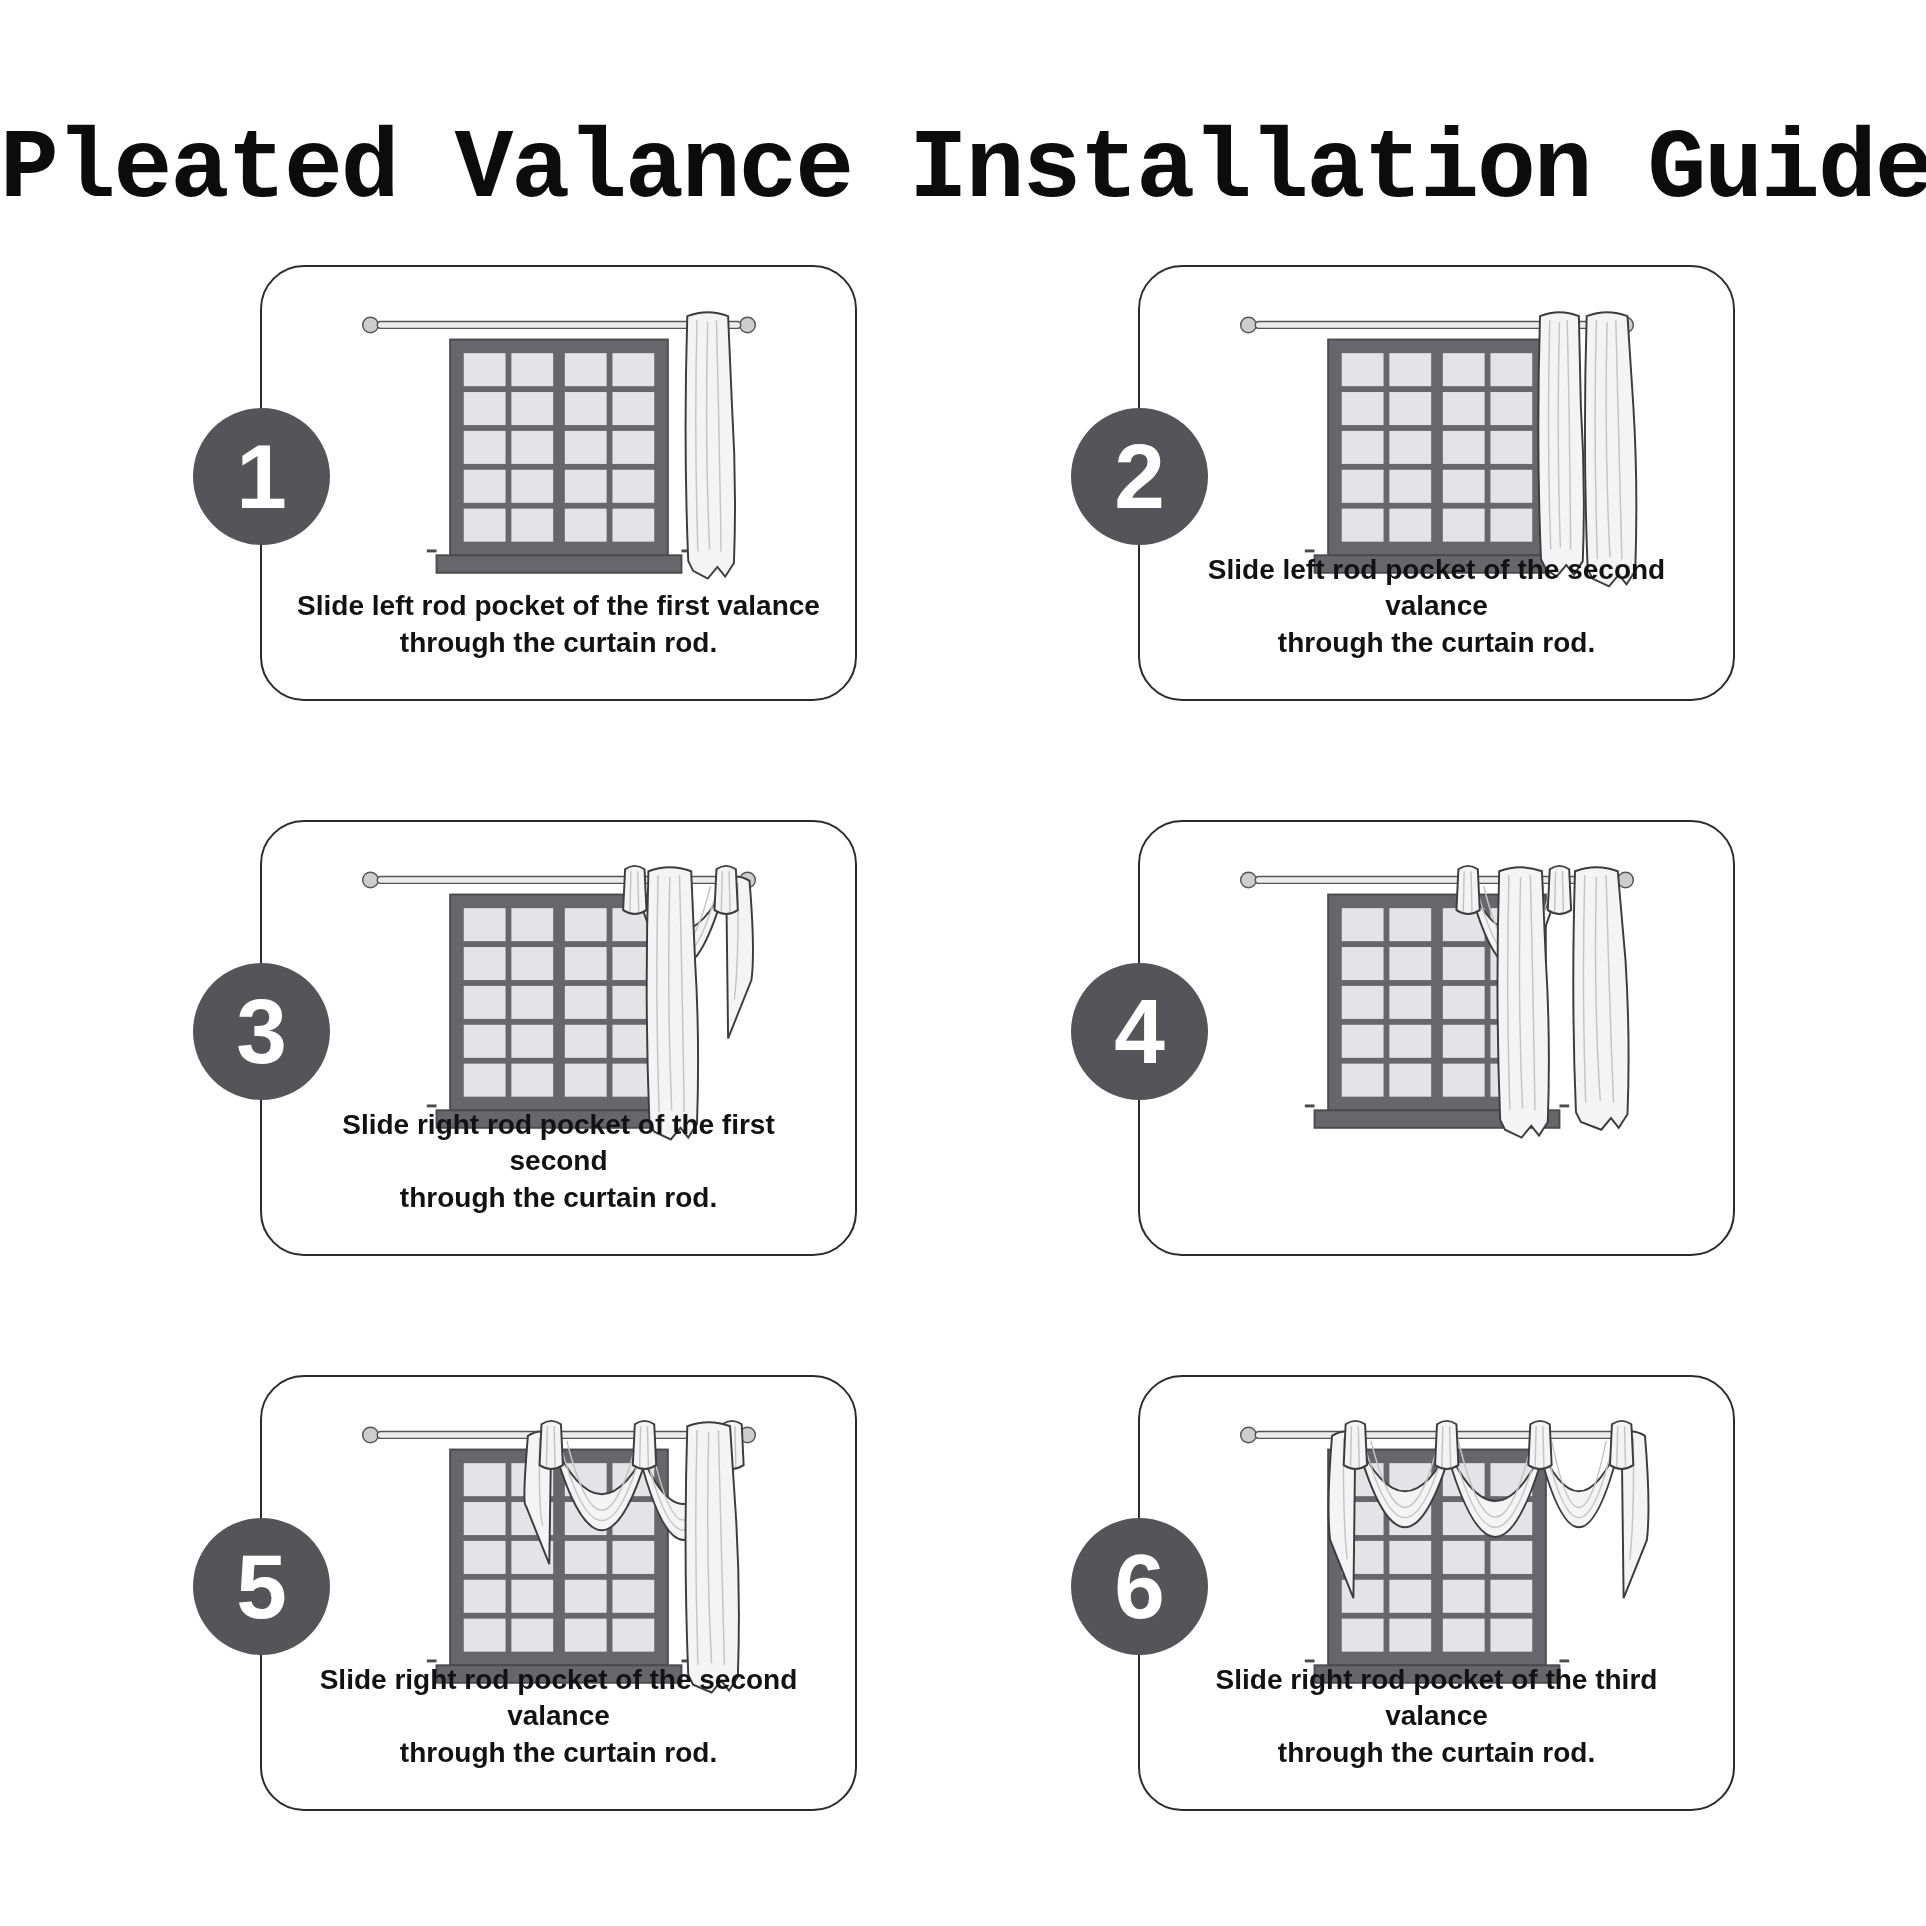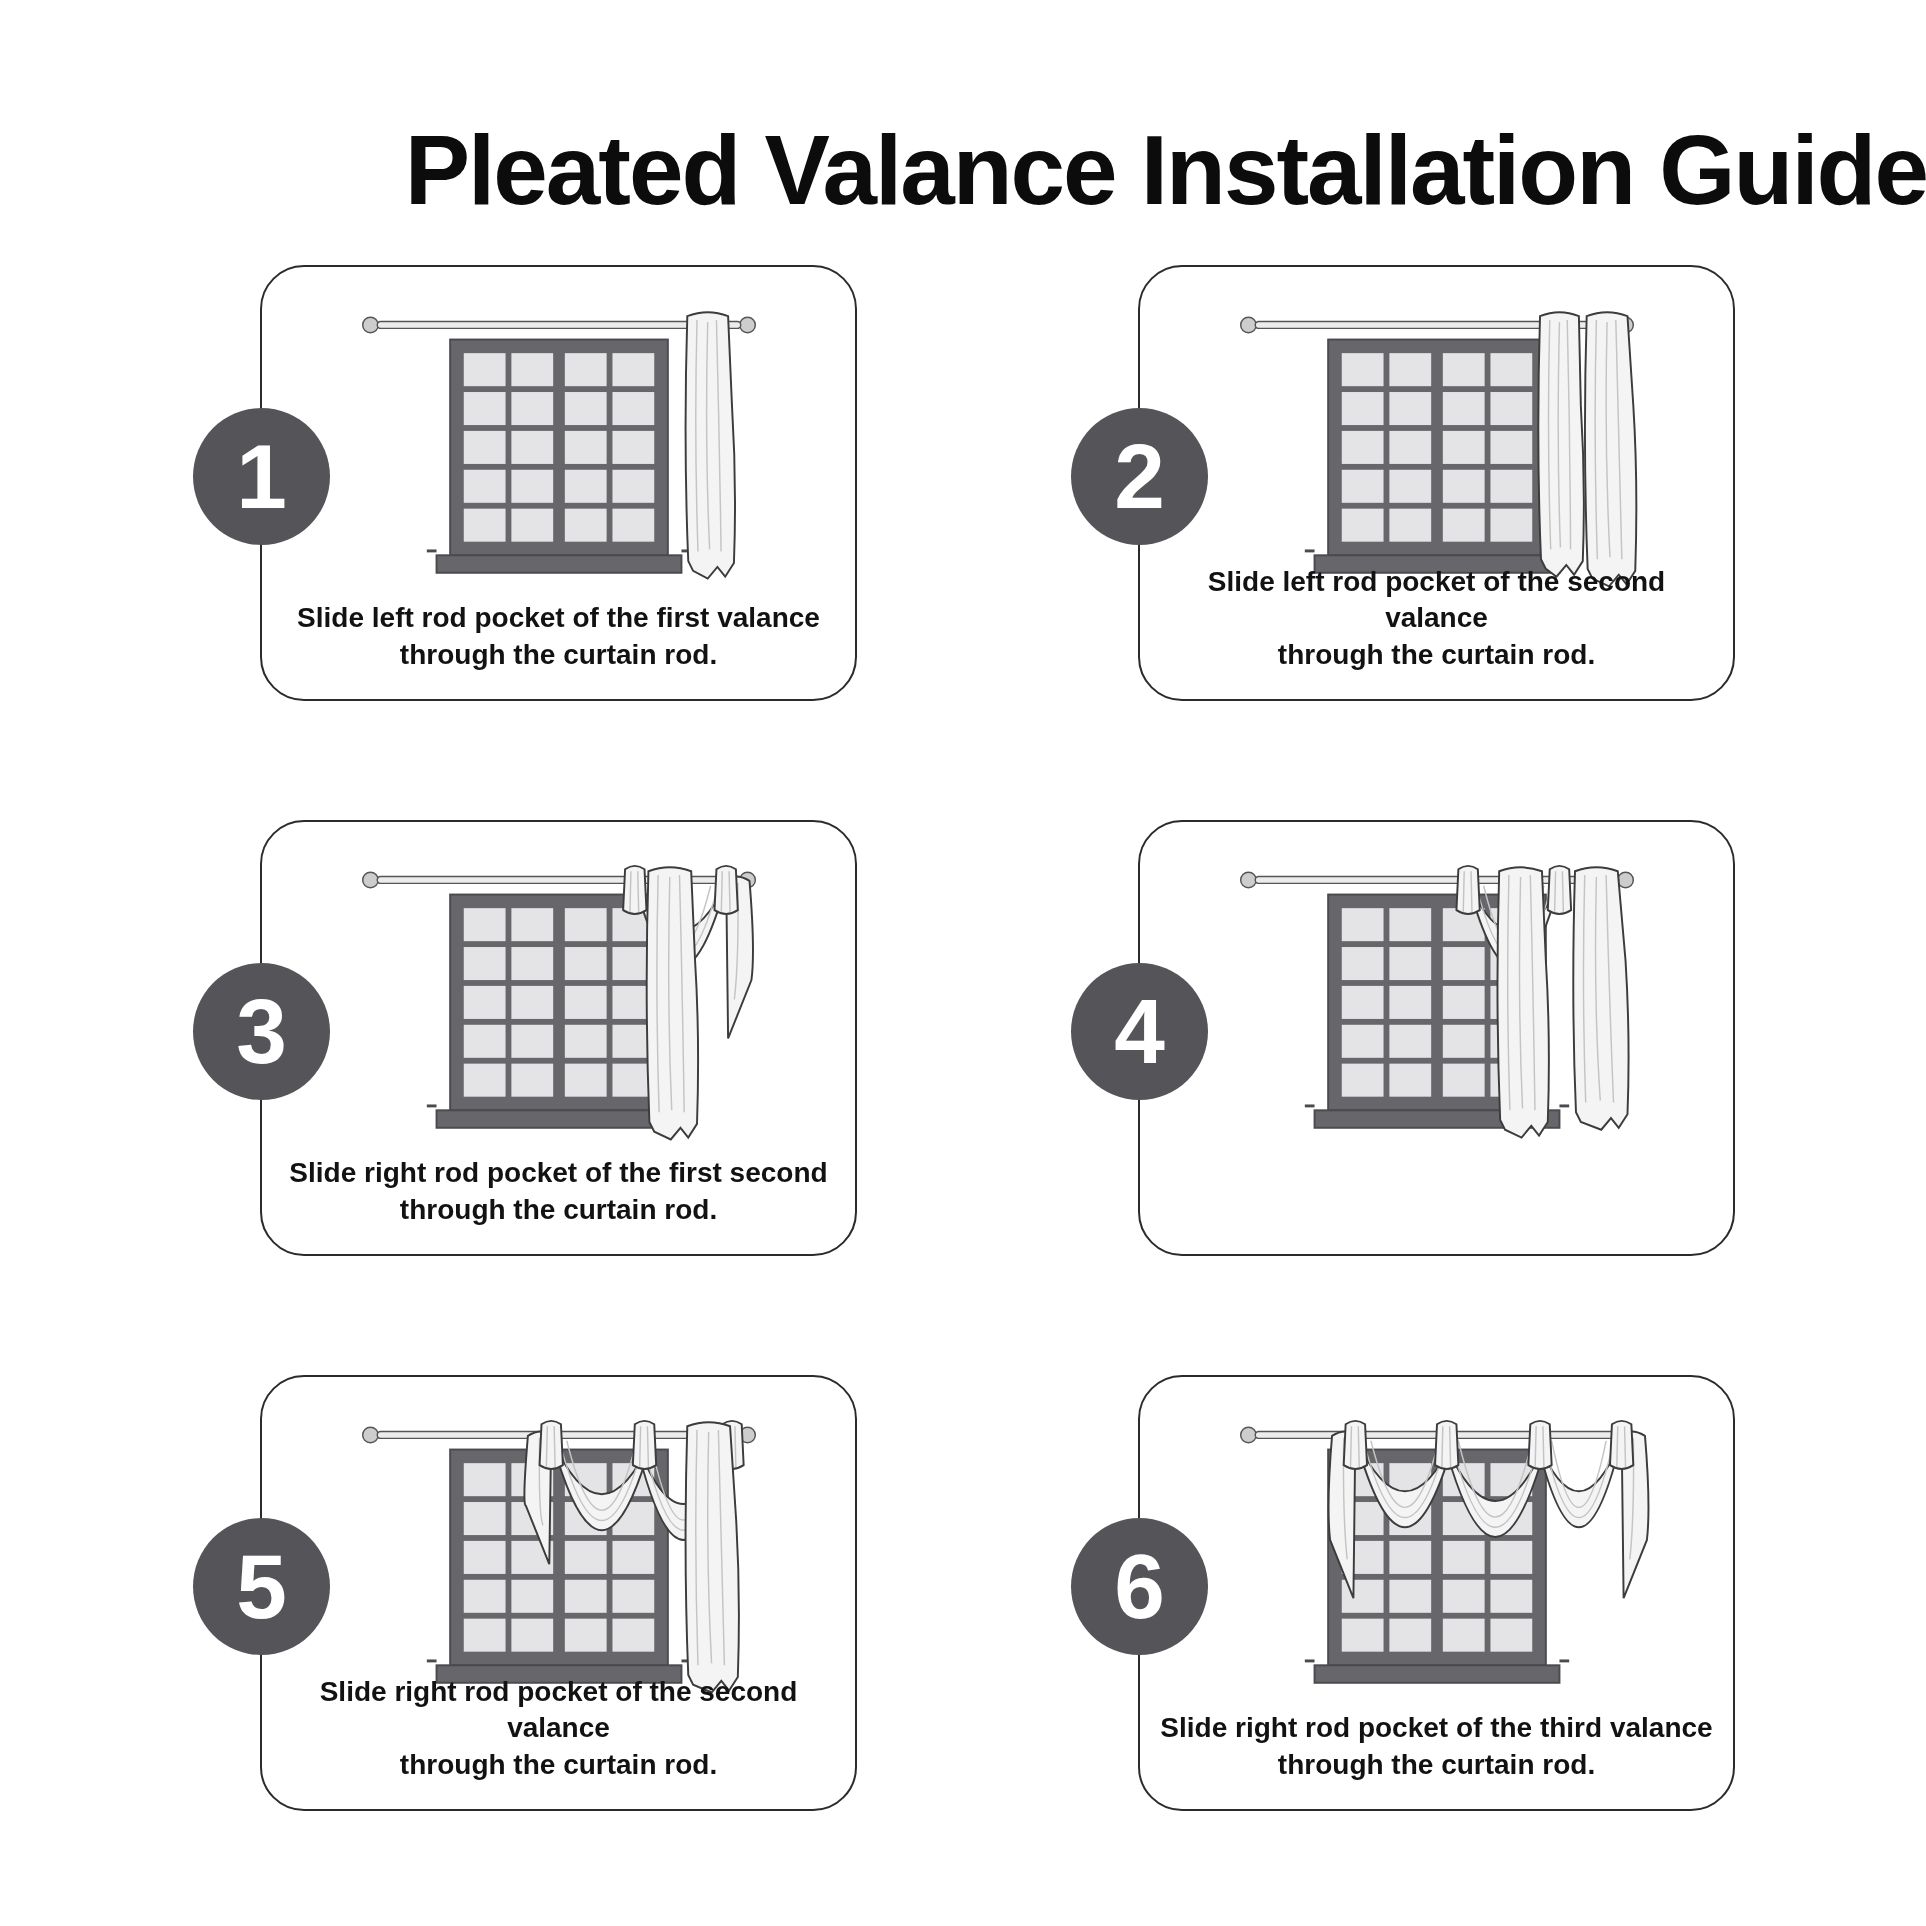--- a/index.html
+++ b/index.html
@@ -6,43 +6,43 @@
     --badge:#555458; --frame:#67666a; --frame-edge:#4b4a4e; --pane:#e4e3e5;
     --fabric:#f4f4f4; --outline:#3c3c3c; --fold:#c4c4c4; --card-border:#2b2b2b; --ink:#0c0c0c;
   }
   *{box-sizing:border-box;}
   html,body{margin:0;padding:0;}
   body{
     width:1927px;height:1927px;background:#ffffff;position:relative;
     font-family:"Liberation Sans", sans-serif;color:var(--ink);
   }
   .title{
-    position:absolute;top:48px;left:0;width:1927px;text-align:right;
-    font-size:98px;font-weight:bold;letter-spacing:-2px;color:var(--ink);white-space:nowrap;
+    position:absolute;top:48px;left:0;width:1927px;text-align:center;
+    font-size:98px;font-weight:bold;letter-spacing:-2px;color:var(--ink);white-space:nowrap;font-family:Liberation Mono, monospace;
   }
   .grid{
     position:absolute;top:265px;left:260px;width:1475px;
     display:grid;grid-template-columns:597px 597px;column-gap:281px;row-gap:119px;
   }
   .card{
     position:relative;width:597px;height:436px;background:#fff;
     border:2px solid var(--card-border);border-radius:44px;
   }
   .badge{
     position:absolute;left:-69px;top:141px;width:137px;height:137px;border-radius:50%;
     background:var(--badge);color:#ffffff;display:flex;align-items:center;justify-content:center;
     font-size:91px;font-weight:bold;line-height:1;
   }
   .illus{
     position:absolute;top:22px;left:50%;transform:translateX(-50%);
     width:428px;height:311px;
   }
   .illus svg{display:block;width:100%;height:100%;}
   .caption{
-    position:absolute;bottom:26px;left:20px;right:20px;margin:0;text-align:center;
+    position:absolute;bottom:26px;left:20px;right:20px;margin:12px;text-align:center;
     font-size:28px;font-weight:bold;line-height:1.3;color:#121212;
   }
 </style>
 </head>
 <body>
 
 <h1 class="title">Pleated Valance Installation Guide</h1>
 
 <div class="grid">
 

